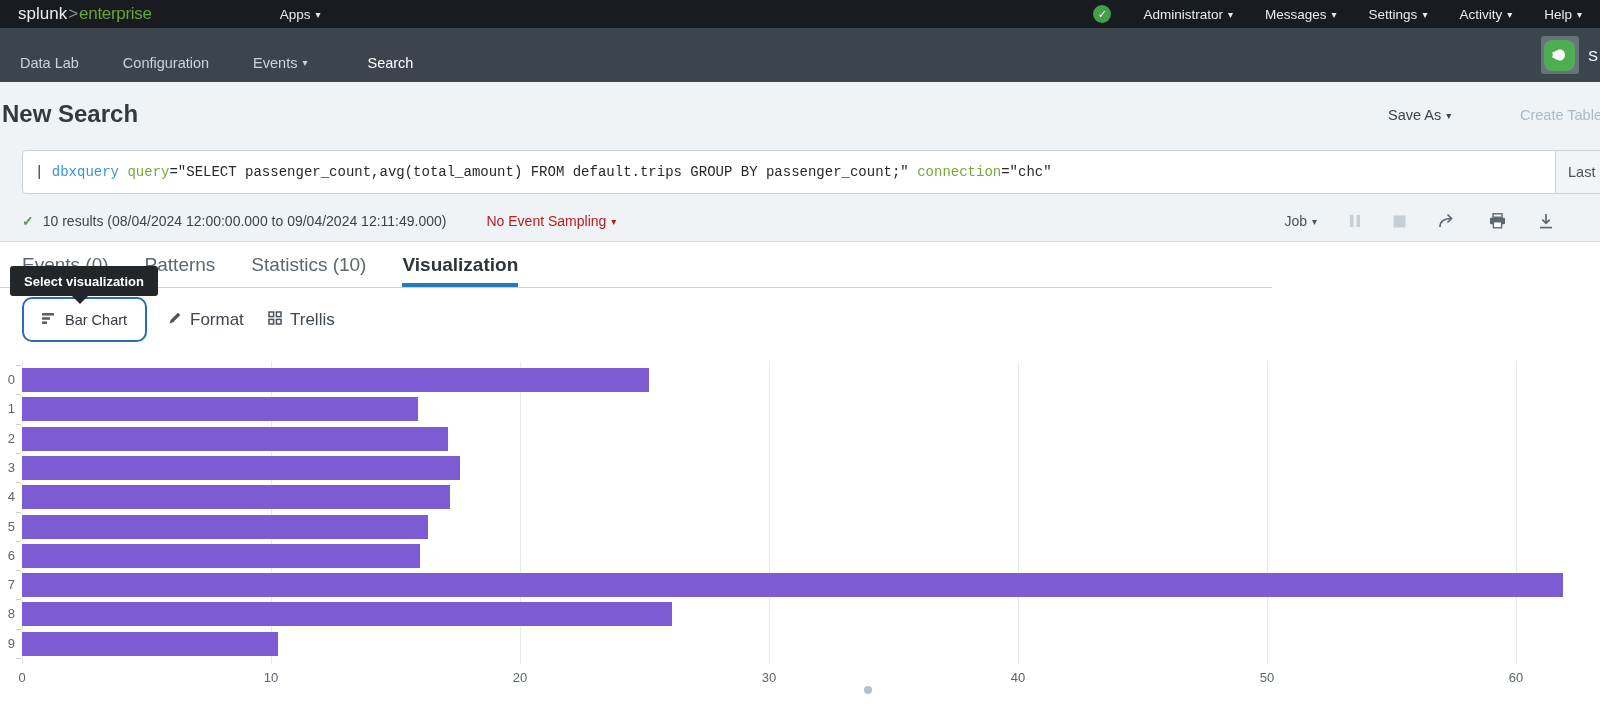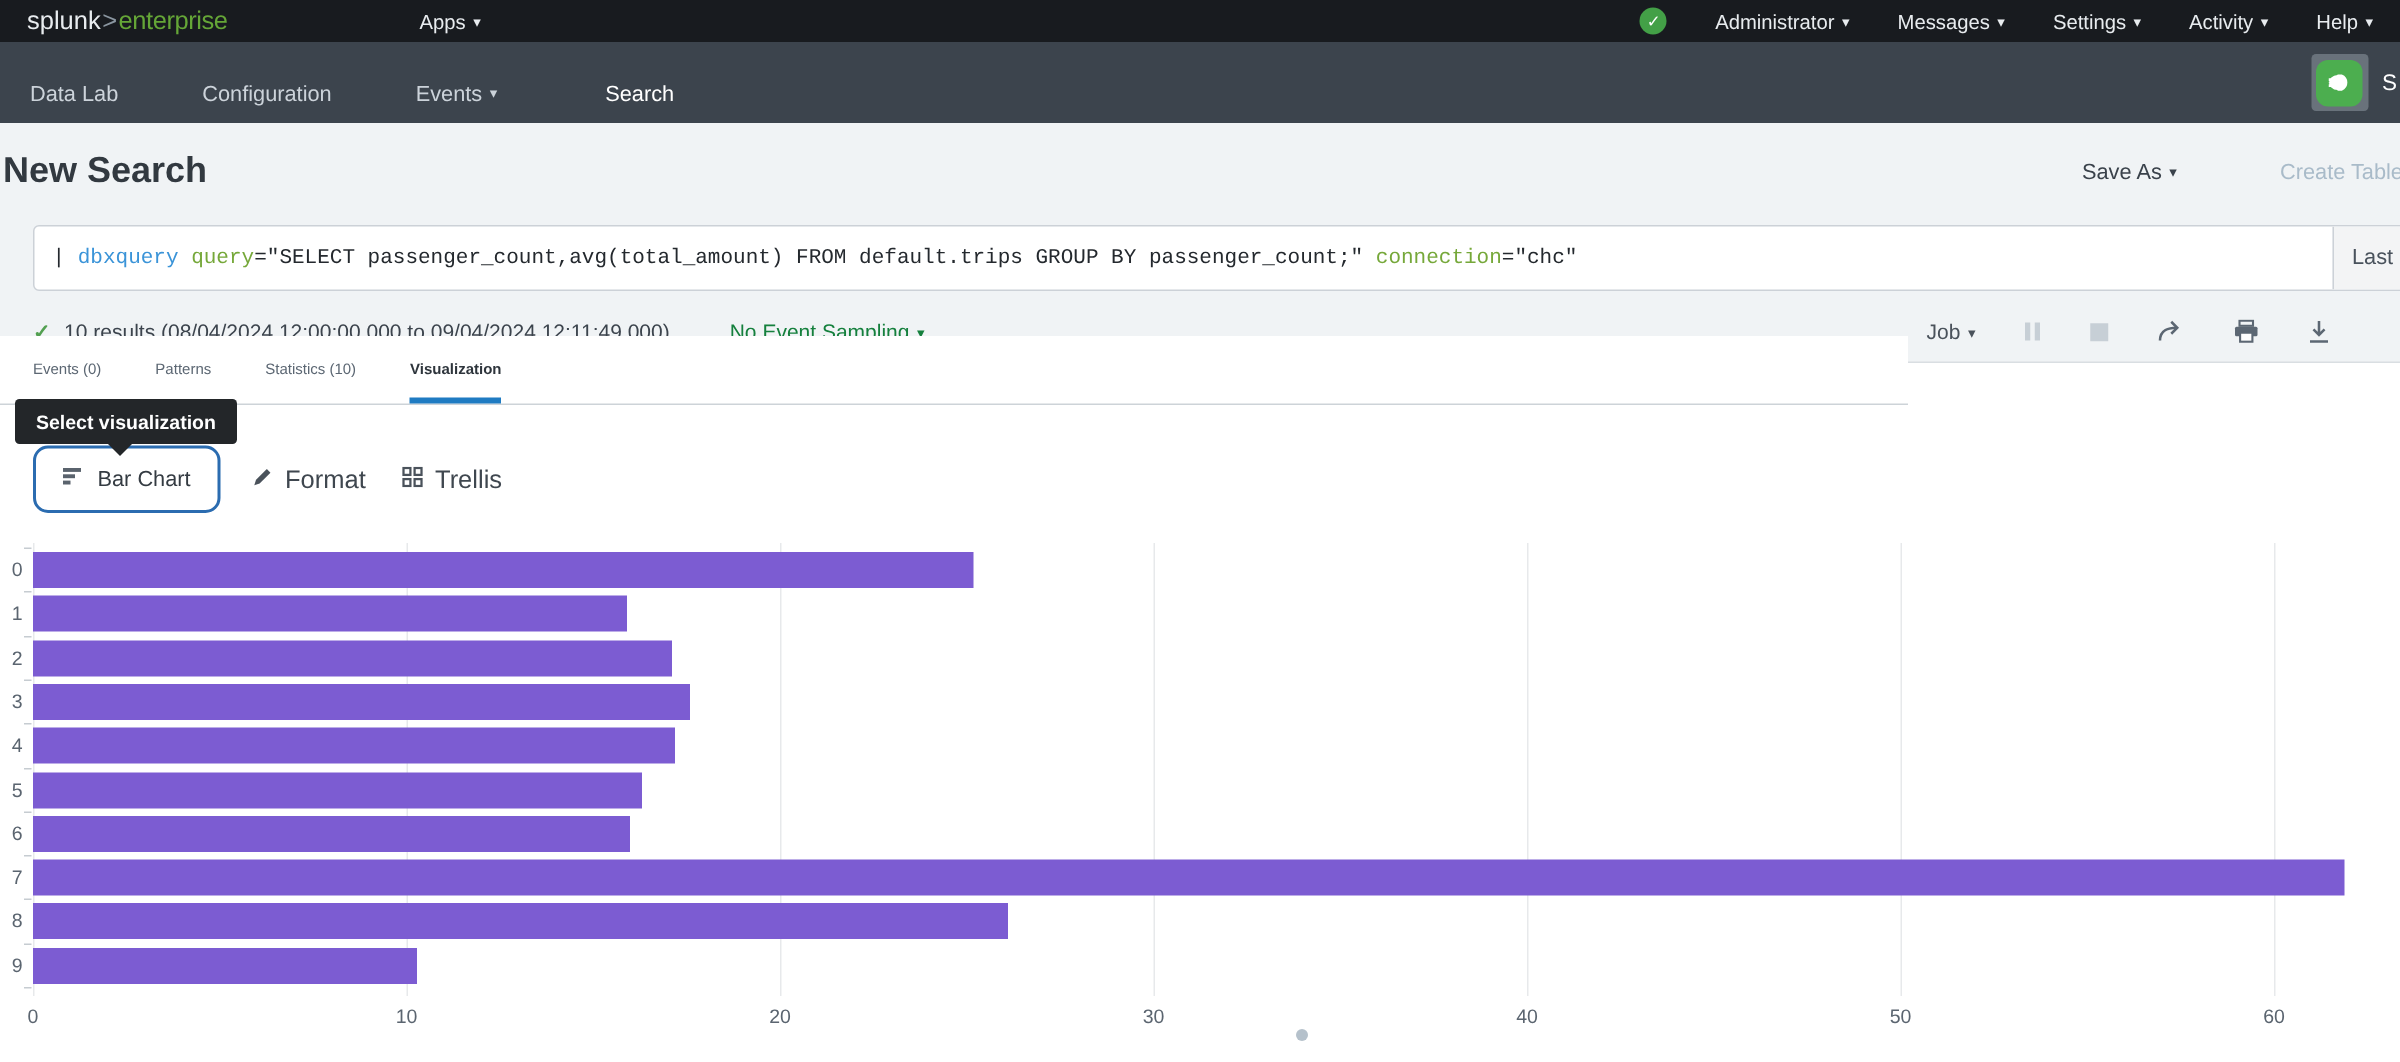--- a/index.html
+++ b/index.html
@@ -22,21 +22,21 @@
   .apps { margin-left:128px; }
   .topbar-right { margin-left:auto; display:flex; align-items:center; gap:32px; }
   .status-circle {
     width:18px; height:18px; border-radius:50%; background:#43a047;
     color:#fff; font-size:11px; display:flex; align-items:center; justify-content:center;
   }
   
   .navbar {
     position:absolute; left:0; top:28px; width:1600px; height:70px;
     background:#3c444d; display:flex; align-items:stretch;
-    padding:0 20px; gap:56px; font-size:14.5px; color:#ccd3da;
+    padding:0 20px; gap:44px; font-size:14.5px; color:#ccd3da;
   }
   .nav-item { position:relative; display:flex; align-items:center; cursor:pointer; white-space:nowrap; }
   .nav-item.active { color:#ffffff;margin-left:16px; }
   .nav-item.active::before {
     content:""; position:absolute; left:-8px; right:-8px; bottom:0; height:5px; background:#98a2ab;
   }
   .nav-right { position:absolute; right:0; top:0; height:54px; display:flex; align-items:center; gap:9px; padding-right:2px; }
   .app-icon-square {
     width:38px; height:38px; background:#69727b; border-radius:3px;
     display:flex; align-items:center; justify-content:center; cursor:pointer;
@@ -70,29 +70,29 @@
   .time-picker {
     width:46px; border-left:1px solid #ccd1d7; background:#f3f4f5;
     font-size:14.5px; color:#49525c; line-height:42px; padding-left:12px;
     white-space:nowrap; cursor:pointer;
   }
   .results-row {
     position:absolute; left:0; top:118px; width:1600px; height:42px;
     display:flex; align-items:center; padding-left:22px; font-size:14px; color:#3c444d;
   }
   .check-green { color:#53a051; font-size:14px; font-weight:700; margin-right:9px; }
-  .sampling { margin-left:40px; color:#15803d; cursor:pointer; }
+  .sampling { margin-left:40px; color:#b91c1c; cursor:pointer; }
   .job-cluster { margin-left:auto; display:flex; align-items:center; gap:32px; padding-right:46px; }
   .job-menu { color:#4a525b; font-size:14px; cursor:pointer; }
   .job-icon { display:flex; align-items:center; cursor:pointer; }
   
   .tabs-row {
-    position:absolute; left:0; top:224px; width:1272px; height:46px;
+    position:absolute; left:0; top:242px; width:1272px; height:46px;
     background:#fff; border-bottom:1px solid #cdd3d8;
-    display:flex; padding-left:22px; gap:36px; font-size:10px; color:#5c6773;
+    display:flex; padding-left:22px; gap:36px; font-size:19px; color:#5c6773;
   }
   .tab { position:relative; display:flex; align-items:center; cursor:pointer; white-space:nowrap; }
   .tab.active { color:#2e353c; font-weight:700; }
   .tab.active::after {
     content:""; position:absolute; left:0; right:0; bottom:0; height:4px; background:#1f7bc2;
   }
   
   .viz-toolbar { position:absolute; left:0; top:288px; width:1600px; height:64px; background:#fff; }
   .chart-type-btn {
     position:absolute; left:22px; top:9px; height:45px; padding:0 18px;

